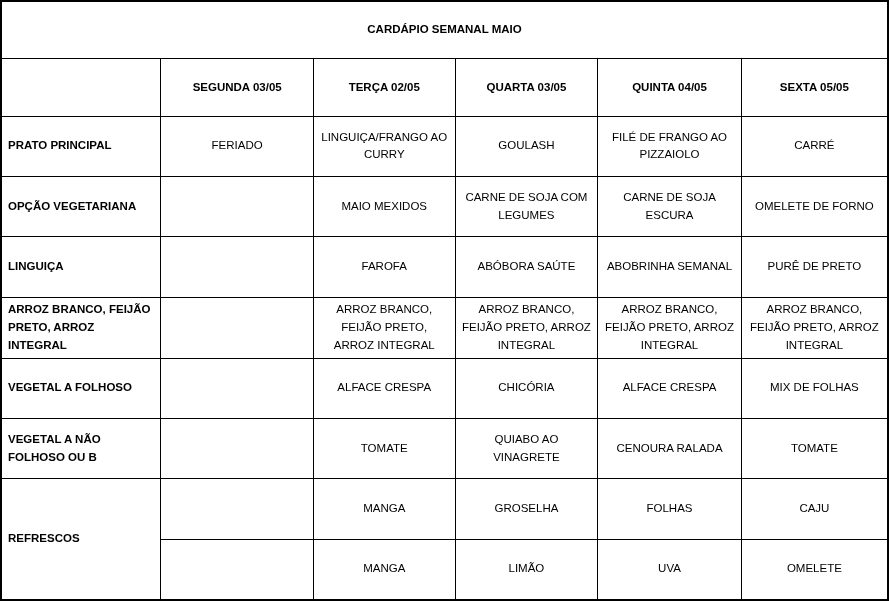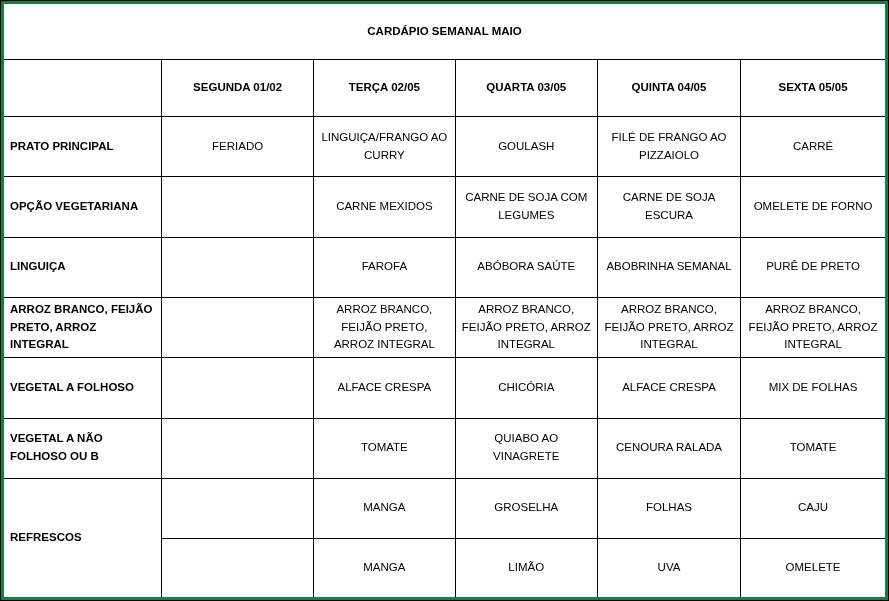--- a/index.html
+++ b/index.html
@@ -27,21 +27,21 @@
   }
   table.menu td {
     border: 1px solid #000000;
     box-sizing: border-box;
     vertical-align: middle;
     padding: 3px 6px;
     font-size: 11.5px;
     line-height: 1.55;
     overflow: hidden;
   }
-  table.menu { border: 3px solid #15803d; outline: 1px solid #000000; }
+  table.menu { border: 1px solid #15803d; outline: 1px solid #000000; }
   td.title-cell {
     text-align: center;
     font-weight: bold;
     font-size: 12px;
     height: 57px;
   }
   td.col-header {
     text-align: center;
     font-weight: bold;
     height: 57px;
@@ -72,40 +72,40 @@
       <col style="width:16.5%">
     </colgroup>
 
     <tbody>
         <tr>
       <td class="title-cell" colspan="6">CARDÁPIO SEMANAL MAIO</td>
     </tr>
 
     <tr>
       <td class="col-header"></td>
-      <td class="col-header">SEGUNDA  01/02</td>
+      <td class="col-header">SEGUNDA  03/05</td>
       <td class="col-header">TERÇA  02/05</td>
       <td class="col-header">QUARTA 03/05</td>
       <td class="col-header">QUINTA 04/05</td>
       <td class="col-header">SEXTA 05/05</td>
     </tr>
 
     <tr class="body-row">
       <td class="row-label">PRATO PRINCIPAL</td>
       <td class="value-cell">FERIADO</td>
       <td class="value-cell">LINGUIÇA/FRANGO AO CURRY</td>
       <td class="value-cell">GOULASH</td>
       <td class="value-cell">FILÉ DE FRANGO AO PIZZAIOLO</td>
       <td class="value-cell">CARRÉ</td>
     </tr>
 
     <tr class="body-row">
       <td class="row-label">OPÇÃO VEGETARIANA</td>
       <td class="value-cell"></td>
-      <td class="value-cell">CARNE MEXIDOS</td>
+      <td class="value-cell">MAIO MEXIDOS</td>
       <td class="value-cell">CARNE DE SOJA COM LEGUMES</td>
       <td class="value-cell">CARNE DE SOJA ESCURA</td>
       <td class="value-cell">OMELETE DE FORNO</td>
     </tr>
 
     <tr class="body-row">
       <td class="row-label">LINGUIÇA</td>
       <td class="value-cell"></td>
       <td class="value-cell">FAROFA</td>
       <td class="value-cell">ABÓBORA SAÚTE</td>

